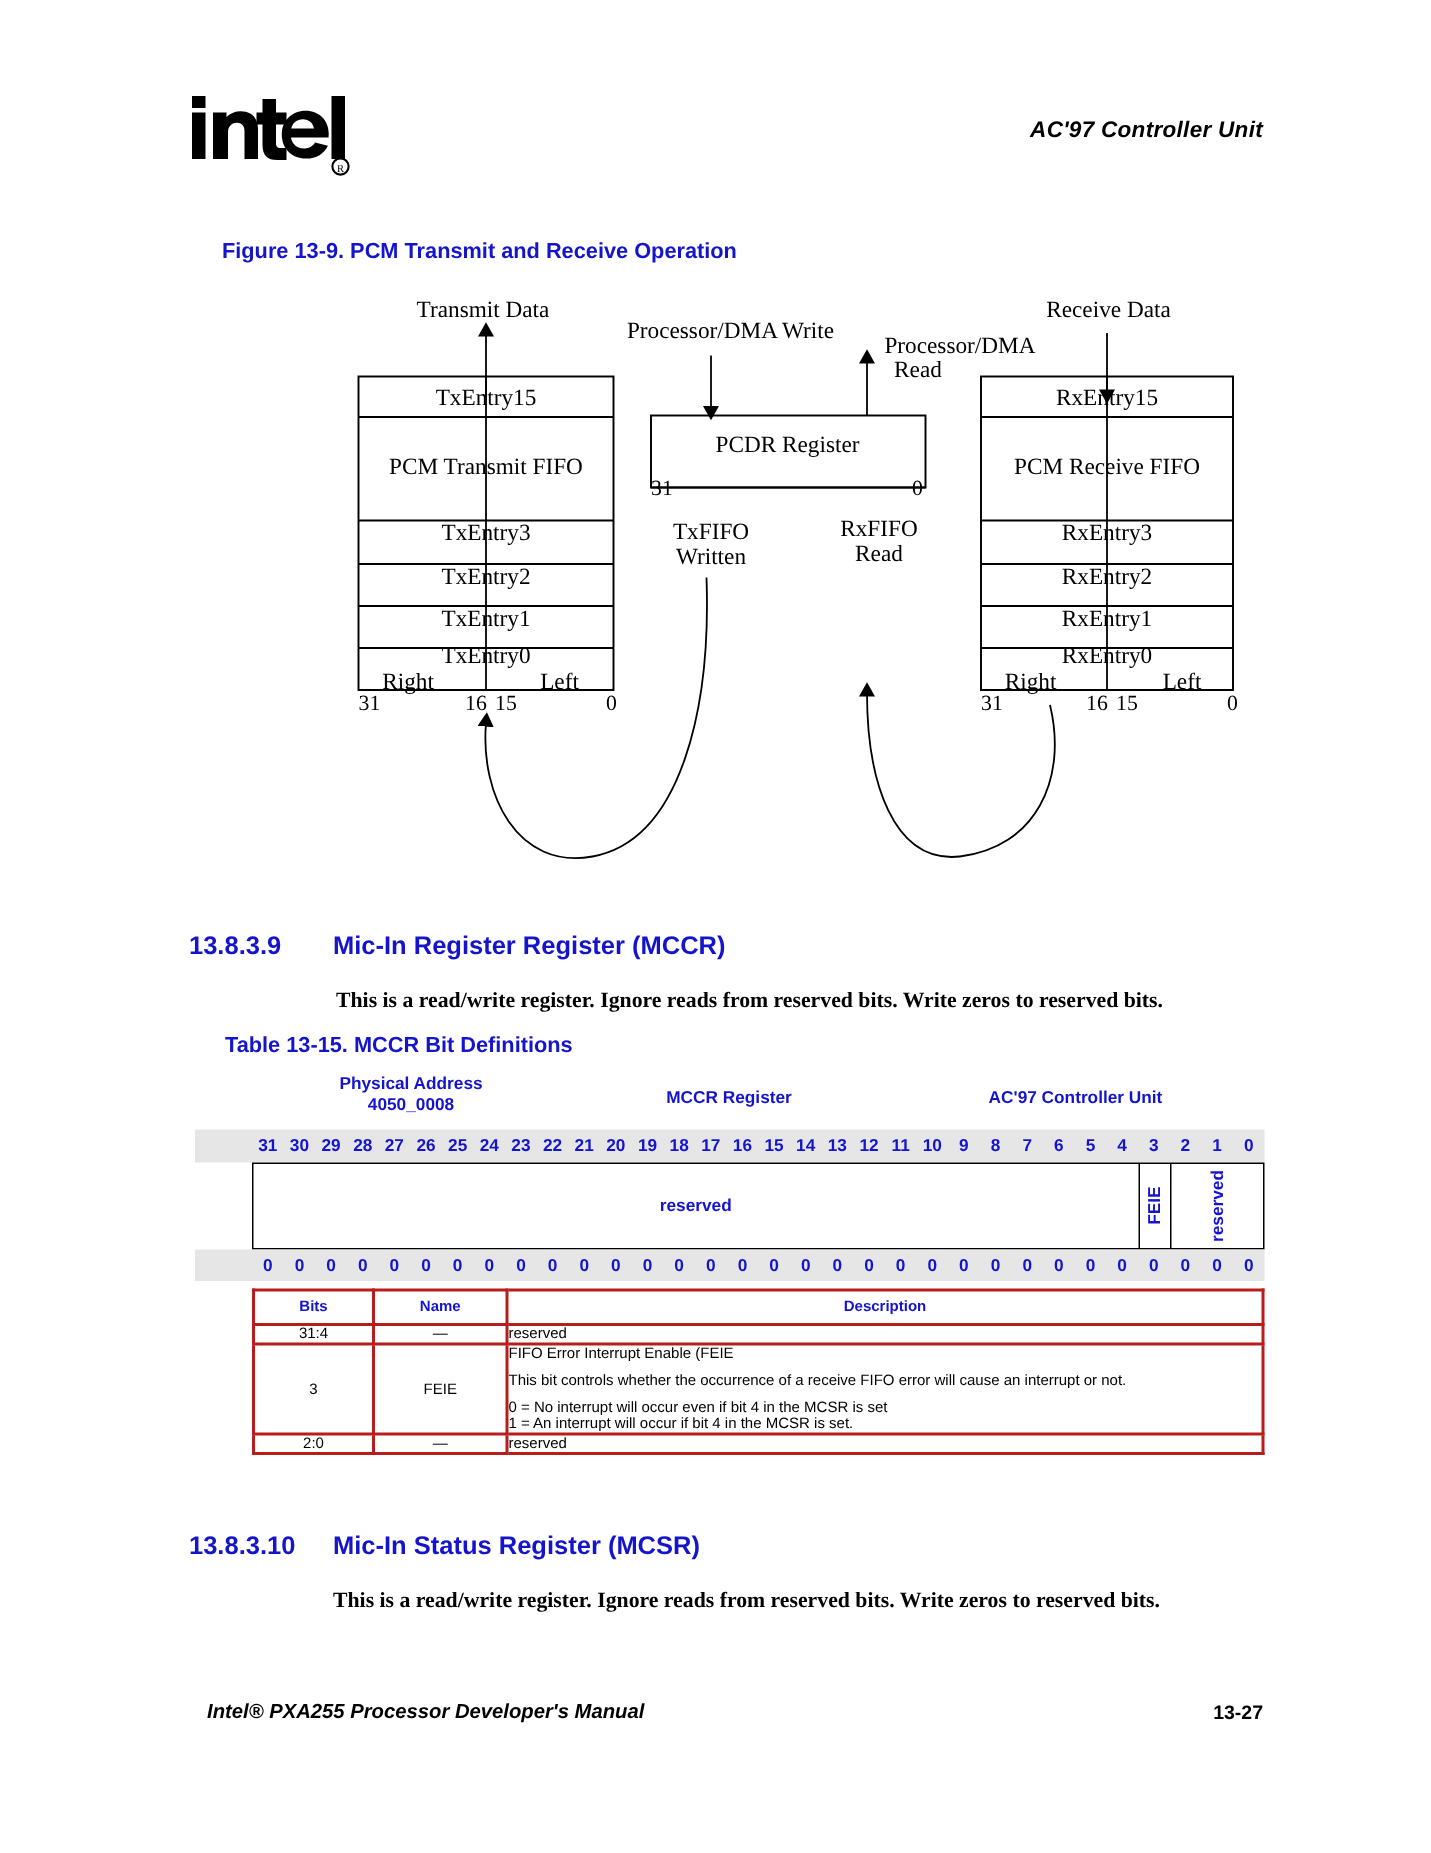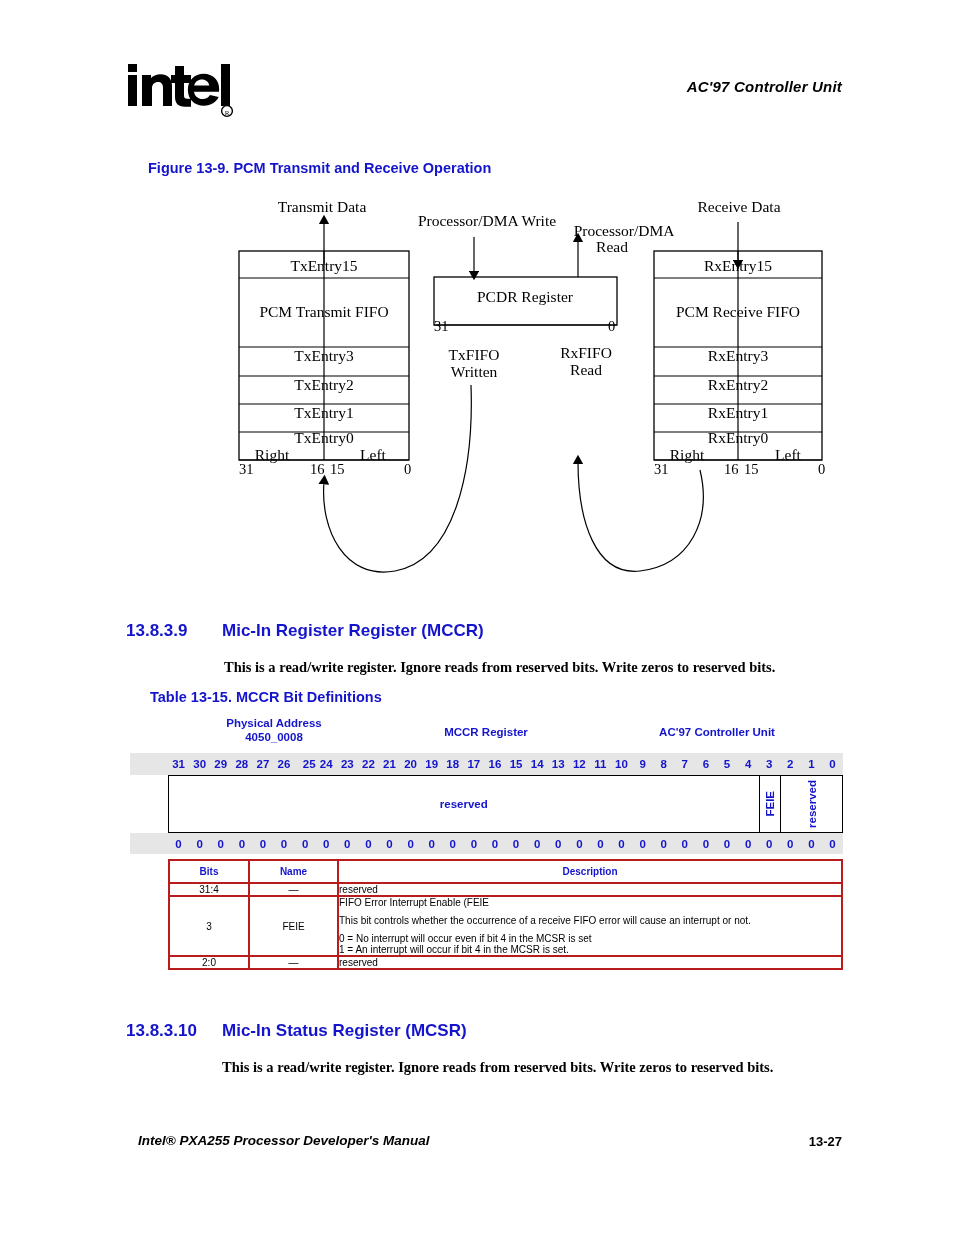--- a/index.html
+++ b/index.html
@@ -276,21 +276,21 @@
 
         <path d="M471,385 C474,470 455,560 395,571 C345,580 320,530 324,482" marker-end="url(#ah)"></path>
 
         <path d="M700,470 C712,520 690,565 640,571 C595,576 578,520 578,462" marker-end="url(#ah)"></path>
       </g>
     </svg>
 
     <div class="fig-label ctr" style="left:322px; top:198px;">Transmit Data</div>
     <div class="fig-label ctr" style="left:739px; top:198px;">Receive Data</div>
     <div class="fig-label ctr" style="left:487px; top:212px;">Processor/DMA Write</div>
-    <div class="fig-label ctr" style="left:624px; top:222px;">Processor/DMA</div>
+    <div class="fig-label ctr" style="left:640px; top:222px;">Processor/DMA</div>
     <div class="fig-label ctr" style="left:612px; top:238px;">Read</div>
 
     <div class="fig-label ctr" style="left:525px; top:288px;">PCDR Register</div>
     <div class="fig-bit" style="left:434px; top:318px;">31</div>
     <div class="fig-bit" style="left:608px; top:318px;">0</div>
 
     <div class="fig-label ctr" style="left:474px; top:346px;">TxFIFO</div>
     <div class="fig-label ctr" style="left:474px; top:363px;">Written</div>
     <div class="fig-label ctr" style="left:586px; top:344px;">RxFIFO</div>
     <div class="fig-label ctr" style="left:586px; top:361px;">Read</div>
@@ -336,21 +336,21 @@
     <div class="reg-hdr two" style="left:717px; top:725px; width:220px;">AC'97 Controller Unit</div>
 
     <div class="rowlabel" style="left:138px; top:758px;">Bit</div>
     <div class="bitrow" id="bit-row" style="left:130px; top:753px; width:713px; height:22px; padding-left:38px; box-sizing:border-box;">
         <div class="bitcell" style="width: 21.0938px;">31</div>
         <div class="bitcell" style="width: 21.0938px;">30</div>
         <div class="bitcell" style="width: 21.0938px;">29</div>
         <div class="bitcell" style="width: 21.0938px;">28</div>
         <div class="bitcell" style="width: 21.0938px;">27</div>
         <div class="bitcell" style="width: 21.0938px;">26</div>
-        <div class="bitcell" style="width: 21.0938px; text-align: right;">25</div>
+        <div class="bitcell" style="width: 21.0938px;">25</div>
         <div class="bitcell" style="width: 21.0938px;">24</div>
         <div class="bitcell" style="width: 21.0938px;">23</div>
         <div class="bitcell" style="width: 21.0938px;">22</div>
         <div class="bitcell" style="width: 21.0938px;">21</div>
         <div class="bitcell" style="width: 21.0938px;">20</div>
         <div class="bitcell" style="width: 21.0938px;">19</div>
         <div class="bitcell" style="width: 21.0938px;">18</div>
         <div class="bitcell" style="width: 21.0938px;">17</div>
         <div class="bitcell" style="width: 21.0938px;">16</div>
         <div class="bitcell" style="width: 21.0938px;">15</div>

